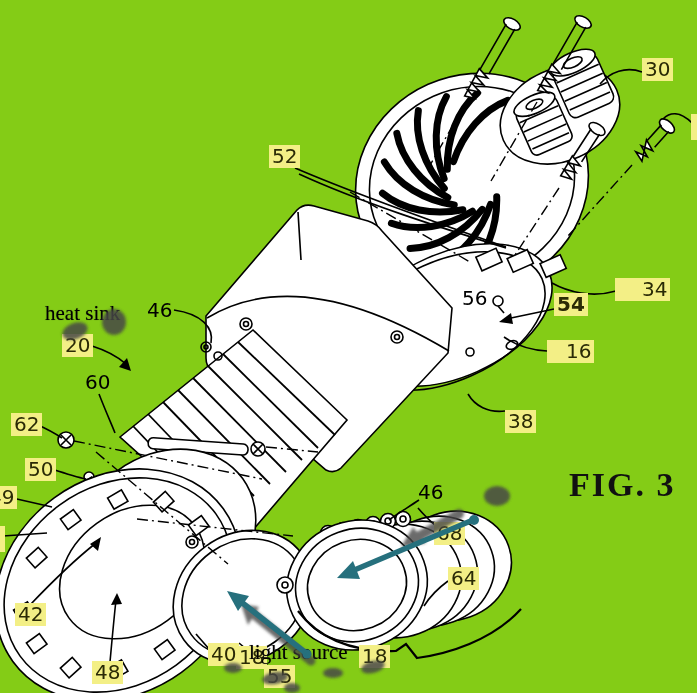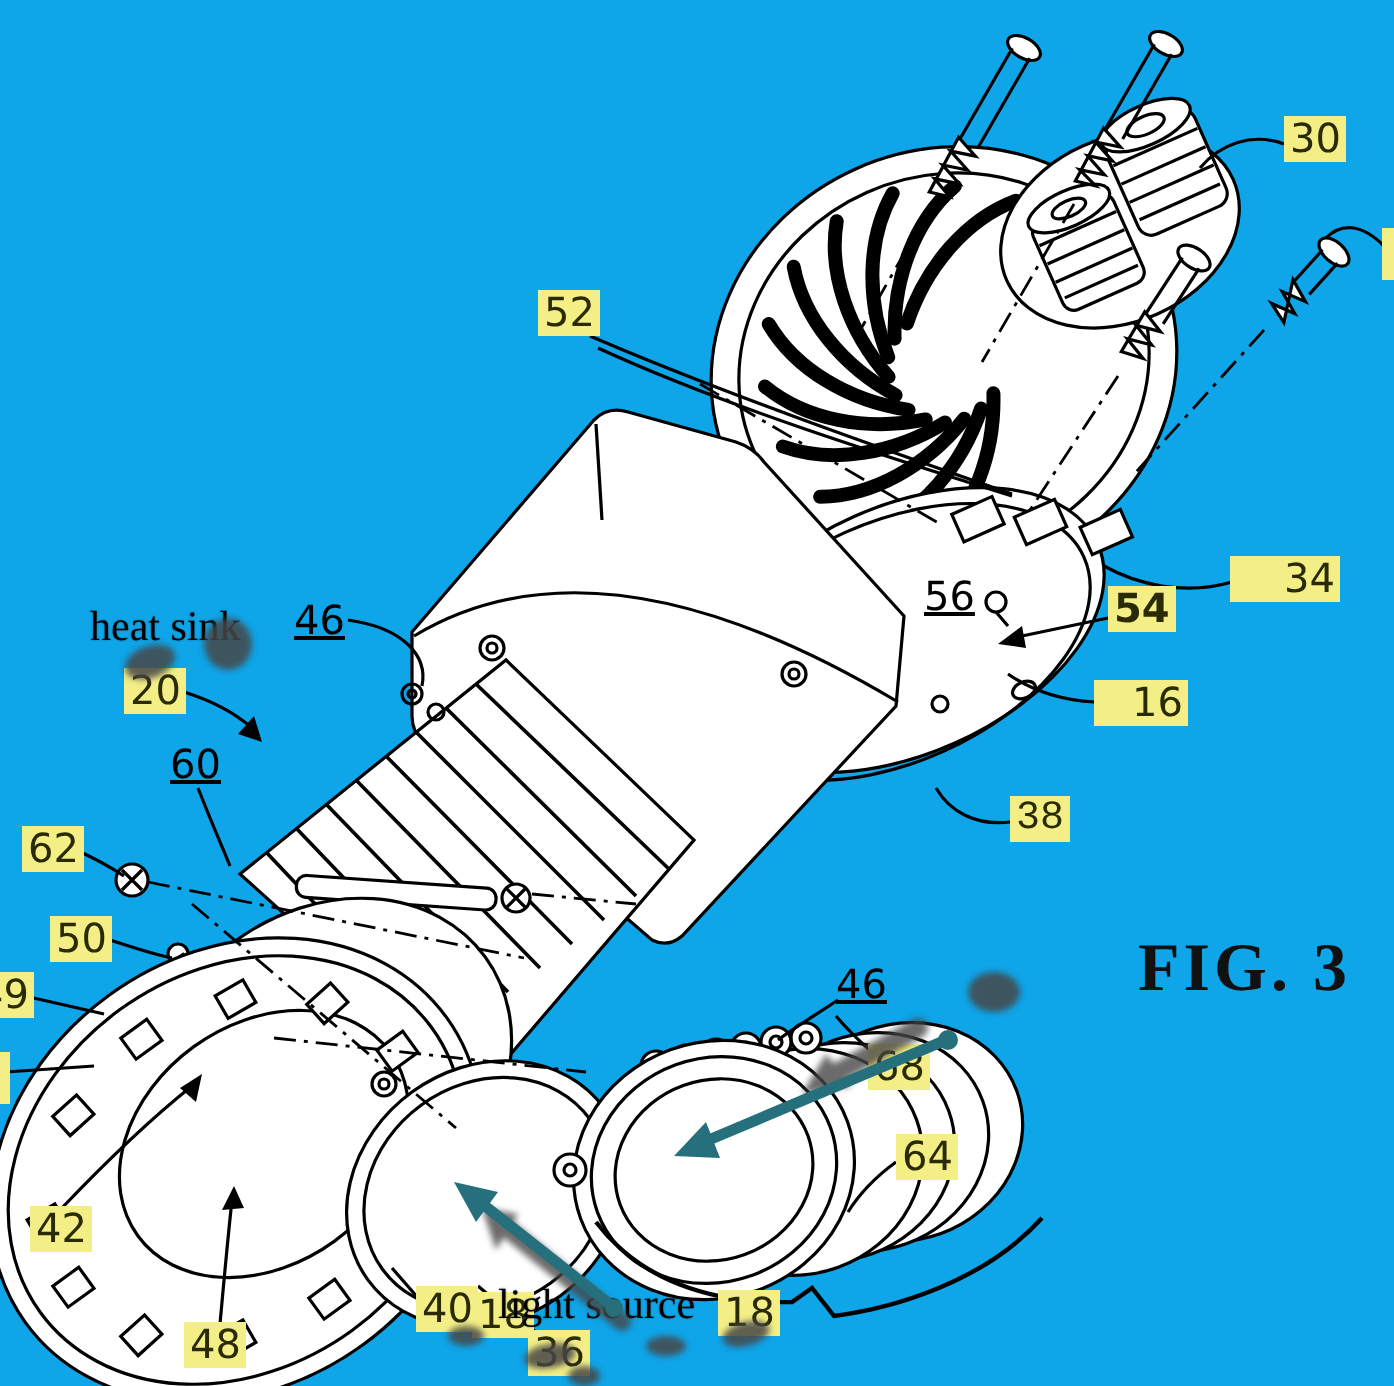--- a/index.html
+++ b/index.html
@@ -1,27 +1,27 @@
 <!DOCTYPE html>
 <html style="--hl: #f3ef86; --lbl: #2a2a05; --arrow: #26707d; --shadow: #474747;"><head>
 <meta charset="utf-8">
 <style>
   :root{
     --hl:#f3ef86; --lbl:#2a2a05; --arrow:#26707d; --shadow:#474747; --ink:#000;
   }
   html,body{margin:0;padding:0;background:#fff;overflow:hidden;}
-  #page{position:relative;width:697px;height:693px;background:#0ea5e9;
+  #page{position:relative;width:697px;height:693px;background:#84cc16;
         font-family:"Liberation Sans",sans-serif;}
   #art,#overlay{position:absolute;left:0;top:0;}
   #overlay{pointer-events:none;z-index:30;}
   #labels{position:absolute;left:0;top:0;width:100%;height:100%;z-index:20;}
   .lbl{position:absolute;font:20px/1.05 "DejaVu Sans",sans-serif;color:var(--lbl);
        padding:1px 3px;white-space:nowrap;}
   .hl{background:var(--hl);}
-  .plain{color:#000;background:transparent;text-decoration:underline;}
+  .plain{color:#000;background:transparent;}
   .sliver{background:var(--hl);width:18px;height:26px;padding:0;}
   .note{position:absolute;font:21px/1.1 "Liberation Serif",serif;color:var(--ink);
         z-index:25;white-space:nowrap;text-shadow:0 0 1px rgba(40,40,40,.55);}
   .figcap{position:absolute;left:559px;top:468px;z-index:22;
         font:bold 34px/1 "Liberation Serif",serif;letter-spacing:2px;color:#111;margin-left:10px;}
 </style>
 </head>
 <body>
 
 <div id="page">
@@ -256,34 +256,34 @@
       <path d="M692,123 C680,111 670,112 663,119"></path>
     </g>
   </svg>
 
   <div id="labels">
       <div class="lbl hl" style="left: 642px; top: 58px;">30</div>
       <div class="lbl hl" style="left: 269px; top: 145px;">52</div>
       <div class="lbl hl" style="left: 615px; top: 278px; padding-left: 27px;">34</div>
       <div class="lbl hl" style="left: 554px; top: 293px; font-weight: bold;">54</div>
       <div class="lbl hl" style="left: 547px; top: 340px; padding-left: 19px;">16</div>
-      <div class="lbl hl" style="left: 505px; top: 398px; font-family: Liberation Mono, monospace;">38</div>
+      <div class="lbl hl" style="left: 505px; top: 410px;">38</div>
       <div class="lbl plain" style="left: 459px; top: 287px;">56</div>
       <div class="lbl plain" style="left: 144px; top: 299px;">46</div>
       <div class="lbl hl" style="left: 62px; top: 334px;">20</div>
       <div class="lbl plain" style="left: 82px; top: 371px;">60</div>
       <div class="lbl hl" style="left: 11px; top: 413px;">62</div>
       <div class="lbl hl" style="left: 25px; top: 458px;">50</div>
       <div class="lbl hl" style="left: -14px; top: 486px;">49</div>
       <div class="lbl sliver" style="left: -13px; top: 526px;"></div>
       <div class="lbl hl" style="left: 15px; top: 603px;">42</div>
       <div class="lbl hl" style="left: 92px; top: 661px;">48</div>
       <div class="lbl hl" style="left: 208px; top: 643px;">40</div>
       <div class="lbl hl" style="left: 236px; top: 646px;">18</div>
-      <div class="lbl hl" style="left: 264px; top: 665px;">36</div>
+      <div class="lbl hl" style="left: 264px; top: 665px;">55</div>
       <div class="lbl hl" style="left: 359px; top: 645px;">18</div>
       <div class="lbl hl" style="left: 448px; top: 567px;">64</div>
       <div class="lbl hl" style="left: 434px; top: 522px;">68</div>
       <div class="lbl plain" style="left: 415px; top: 481px;">46</div>
       <div class="lbl sliver" style="left: 691px; top: 114px;"></div>
       <div class="note" style="left: 45px; top: 302px;">heat sink</div>
       <div class="note" style="left: 249px; top: 641px;">light source</div>
     </div>
 
   <div class="figcap">FIG. 3</div>

